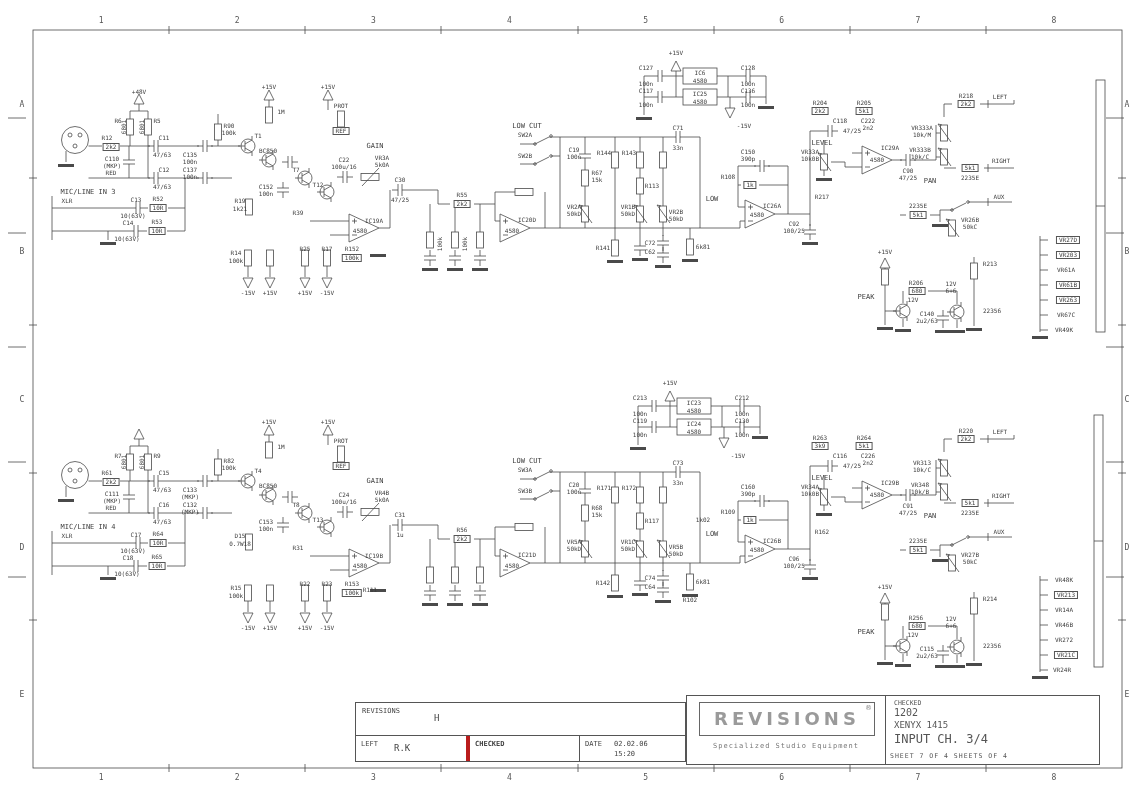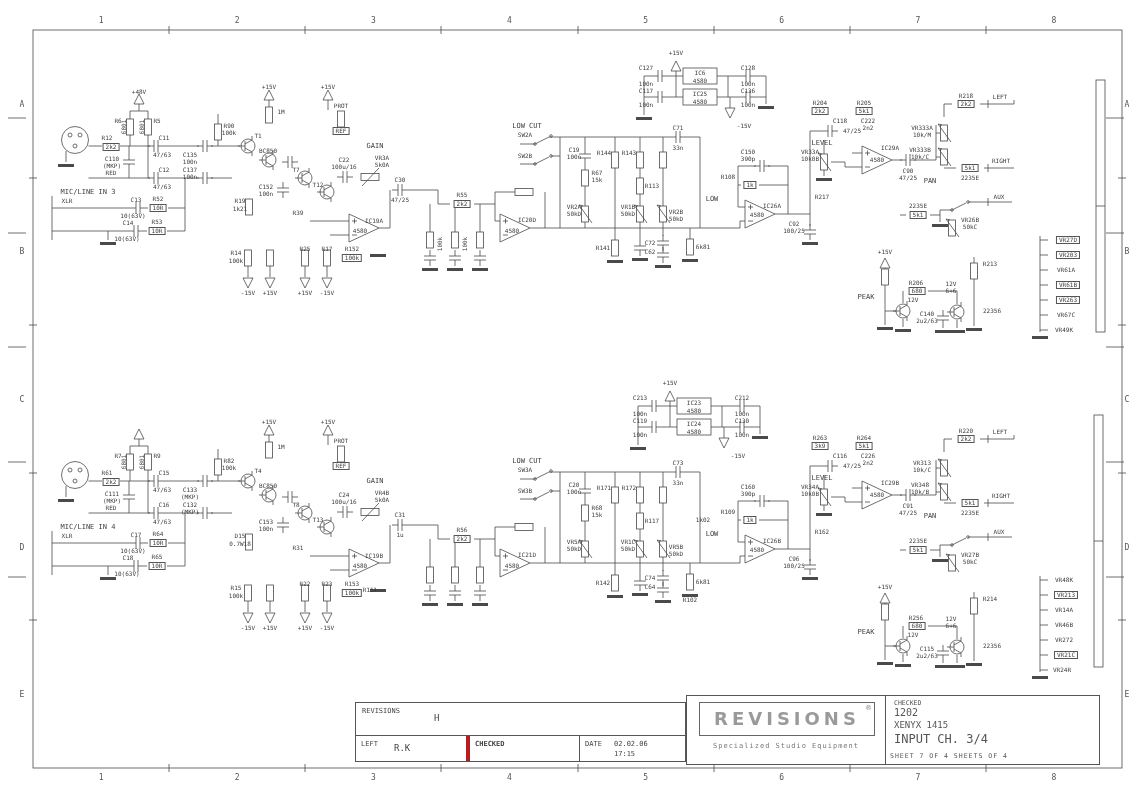--- a/index.html
+++ b/index.html
@@ -807,21 +807,21 @@
   <div class="rev-cell c1">
     <span class="cell-lab">LEFT</span>
     <span class="drawn-by">R.K</span>
   </div>
   <div class="rev-cell c2">
     <span class="cell-lab">CHECKED</span>
   </div>
   <div class="rev-cell c3">
     <span class="cell-lab">DATE</span>
     <span class="date-val">02.02.06</span>
-    <span class="time-val">17:15</span>
+    <span class="time-val">15:20</span>
   </div>
 </div>
 
 <div id="title-block">
   <div id="logo-cell">
     <div id="logo-box">
       <span id="logo-text">REVISIONS</span>
       <span id="logo-reg">®</span>
     </div>
     <div id="tagline">Specialized Studio Equipment</div>

